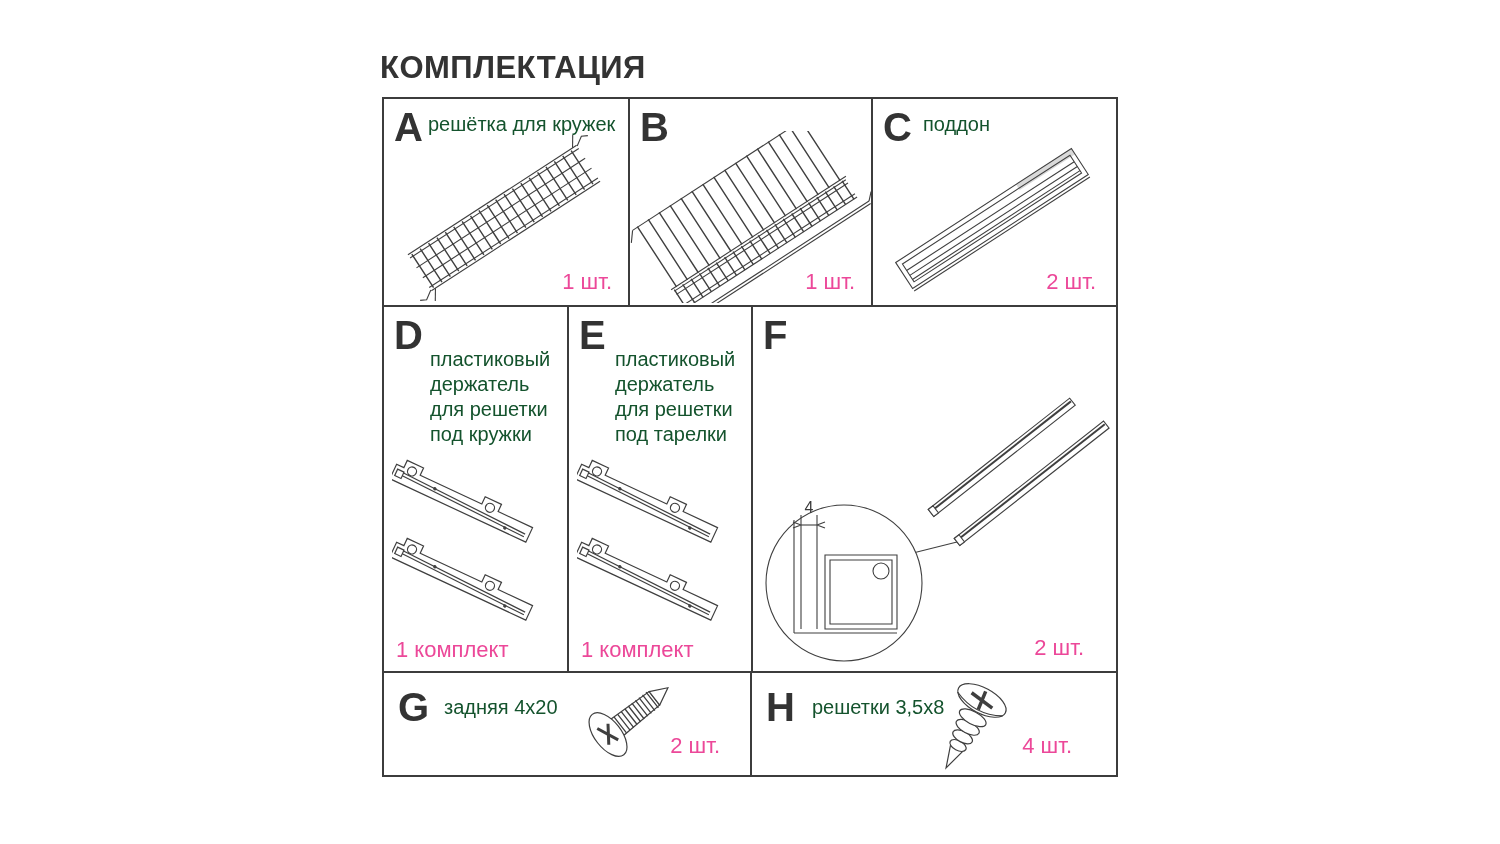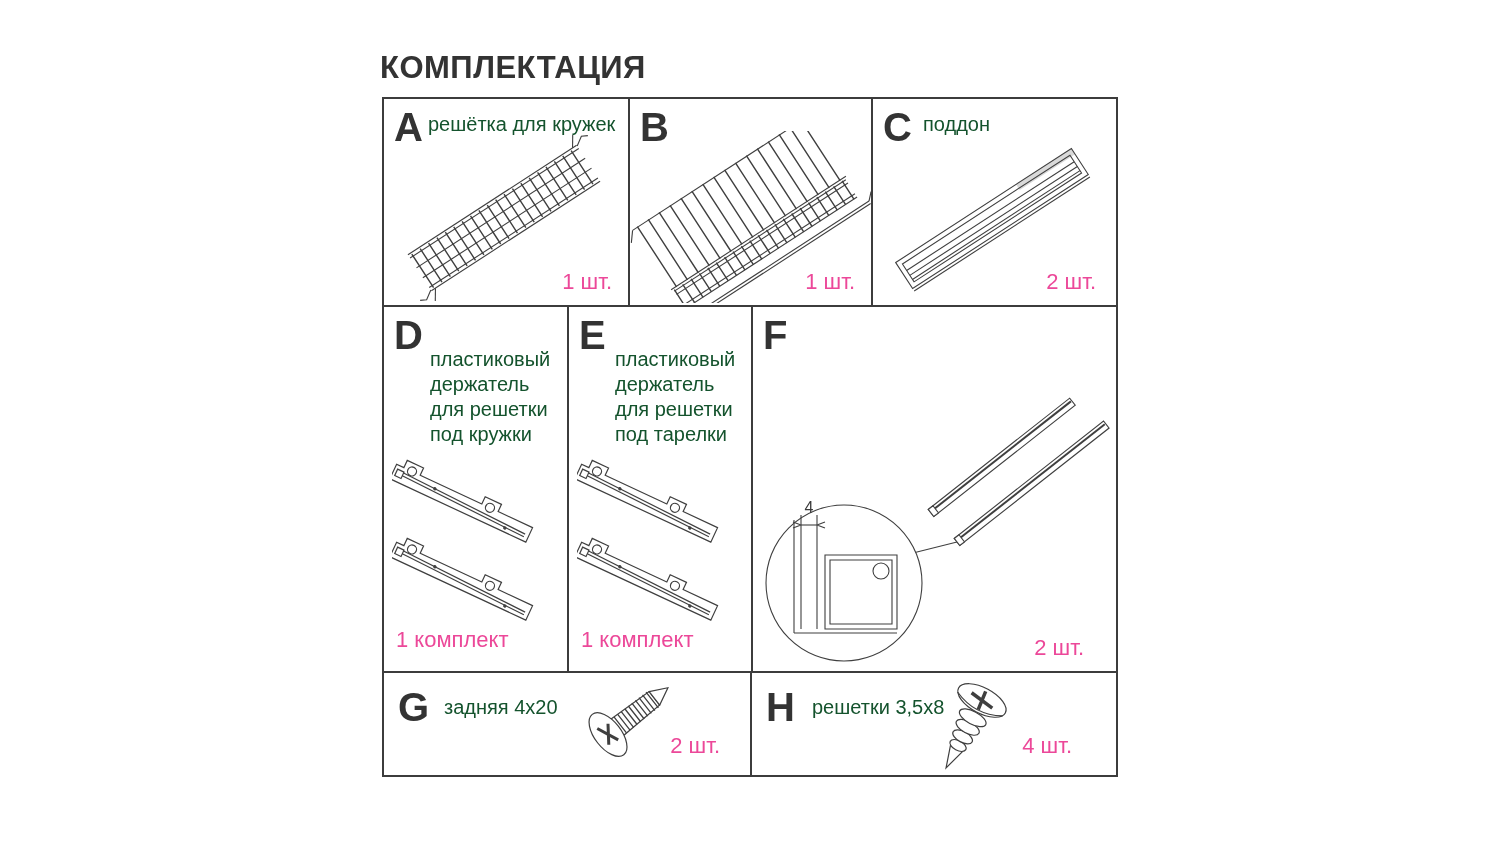--- a/index.html
+++ b/index.html
@@ -27,21 +27,21 @@
   .name { position:absolute; font-size:20px; color:#14532d; line-height:25px; }
   .name.pre { white-space:pre-line; }
   .c-a .name, .c-b .name { left:44px; top:13px; }
   .c-c .name { left:50px; top:13px; }
   .c-d .name, .c-e .name { left:46px; top:16px;margin-top:24px; }
   .c-f .name { left:40px; top:14px; line-height:26px; }
   .c-g .letter, .c-h .letter { left:14px; top:14px; }
   .c-g .name, .c-h .name { left:60px; top:22px; }
 
   .qty { position:absolute; font-size:22px; color:#ec4899; bottom:10px; right:16px; }
-  .c-d .qty, .c-e .qty { right:auto; left:12px; bottom:18px; }
+  .c-d .qty, .c-e .qty { right:auto; left:12px; bottom:8px; }
   .c-f .qty { right:28px; }
   .c-g .qty { right:30px; bottom:16px; }
   .c-h .qty { right:42px; bottom:16px;text-align:center; }
 
   svg.art { position:absolute; }
   svg.art * { vector-effect:non-scaling-stroke; }
 </style>
 </head>
 <body>
 

